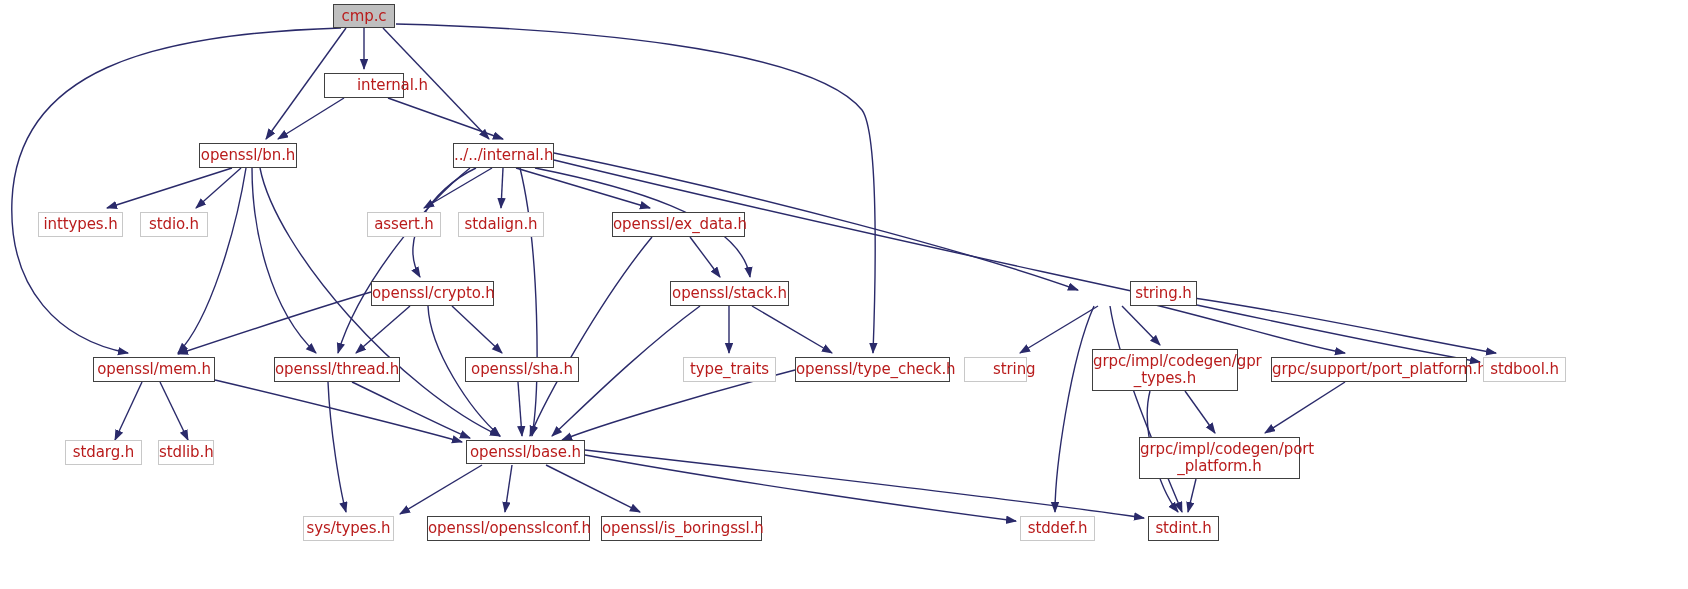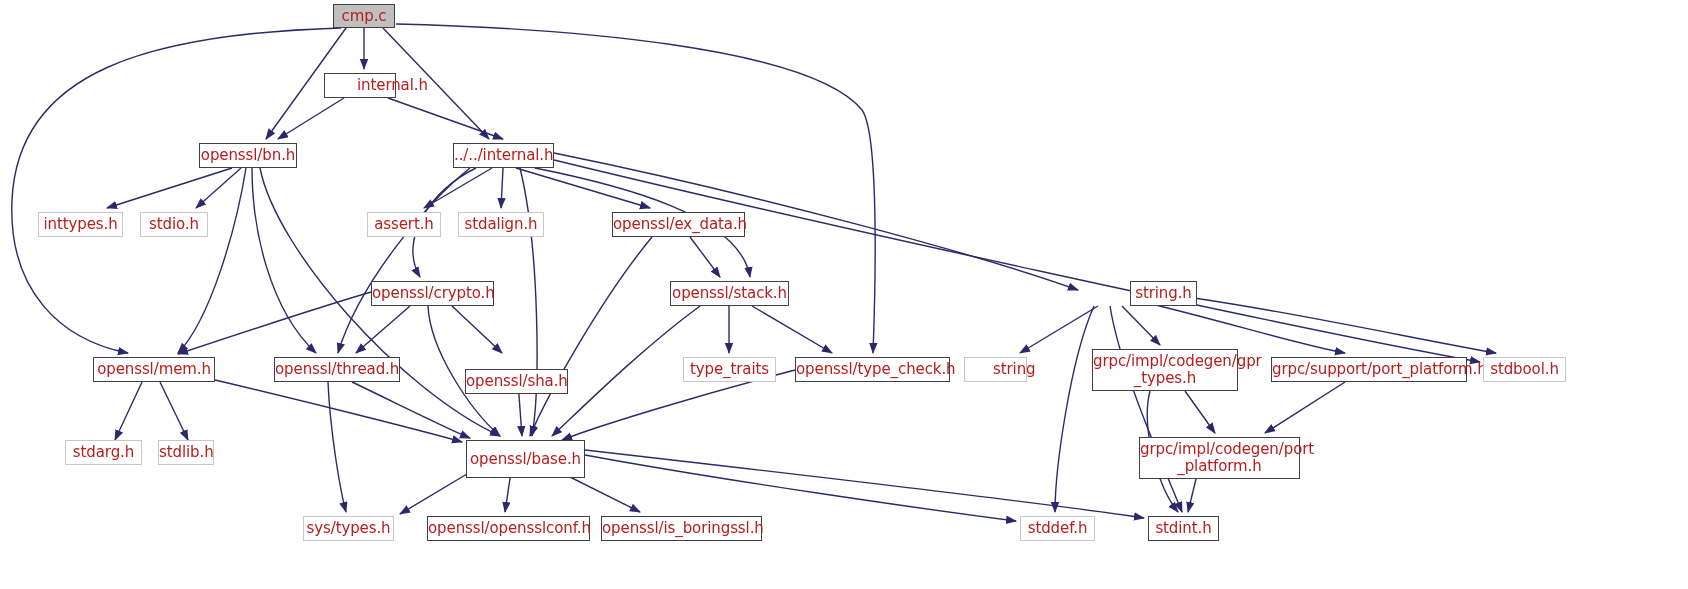--- a/index.html
+++ b/index.html
@@ -83,42 +83,42 @@
         <path d="M795,370 C700,395 600,425 562,440" stroke="#2a2a6a"></path>
         <path d="M482,465 L400,514" stroke="#2a2a6a"></path>
         <path d="M512,465 L505,512" stroke="#2a2a6a"></path>
         <path d="M546,465 L640,512" stroke="#2a2a6a"></path>
         <path d="M585,455 C720,480 930,510 1016,521" stroke="#2a2a6a"></path>
         <path d="M585,450 C760,470 1060,505 1144,518" stroke="#2a2a6a"></path>
       </g>
   </svg>
   <div id="node-layer">
       <div class="node root" style="left: 333px; top: 4px; width: 62px; height: 24px;"><span class="lbl">cmp.c</span></div>
-      <div class="node solid" style="left: 324px; top: 73px; width: 72px; height: 25px; padding-left: 32px;"><span class="lbl">internal.h</span></div>
+      <div class="node solid" style="left: 324px; top: 73px; width: 80px; height: 25px; padding-left: 32px;"><span class="lbl">internal.h</span></div>
       <div class="node solid" style="left: 199px; top: 143px; width: 98px; height: 25px;"><span class="lbl">openssl/bn.h</span></div>
       <div class="node solid" style="left: 453px; top: 143px; width: 101px; height: 25px;"><span class="lbl">../../internal.h</span></div>
       <div class="node faint" style="left: 38px; top: 212px; width: 85px; height: 25px;"><span class="lbl">inttypes.h</span></div>
       <div class="node faint" style="left: 140px; top: 212px; width: 68px; height: 25px;"><span class="lbl">stdio.h</span></div>
       <div class="node faint" style="left: 367px; top: 212px; width: 74px; height: 25px;"><span class="lbl">assert.h</span></div>
       <div class="node faint" style="left: 458px; top: 212px; width: 86px; height: 25px;"><span class="lbl">stdalign.h</span></div>
       <div class="node solid" style="left: 612px; top: 212px; width: 133px; height: 25px;"><span class="lbl">openssl/ex_data.h</span></div>
       <div class="node solid" style="left: 371px; top: 281px; width: 123px; height: 25px;"><span class="lbl">openssl/crypto.h</span></div>
       <div class="node solid" style="left: 670px; top: 281px; width: 119px; height: 25px;"><span class="lbl">openssl/stack.h</span></div>
       <div class="node solid" style="left: 1082px; top: 281px; width: 67px; height: 25px; margin-left: 48px;"><span class="lbl">string.h</span></div>
       <div class="node solid" style="left: 93px; top: 357px; width: 122px; height: 25px;"><span class="lbl">openssl/mem.h</span></div>
       <div class="node solid" style="left: 274px; top: 357px; width: 126px; height: 25px;"><span class="lbl">openssl/thread.h</span></div>
-      <div class="node solid" style="left: 465px; top: 357px; width: 103px; height: 25px; margin-top: 12px;"><span class="lbl">openssl/sha.h</span></div>
+      <div class="node solid" style="left: 465px; top: 357px; width: 114px; height: 25px;"><span class="lbl">openssl/sha.h</span></div>
       <div class="node faint" style="left: 683px; top: 357px; width: 93px; height: 25px;"><span class="lbl">type_traits</span></div>
       <div class="node solid" style="left: 795px; top: 357px; width: 155px; height: 25px;"><span class="lbl">openssl/type_check.h</span></div>
       <div class="node faint" style="left: 964px; top: 357px; width: 63px; height: 25px; padding-left: 28px;"><span class="lbl">string</span></div>
       <div class="node solid" style="left: 1092px; top: 349px; width: 146px; height: 42px;"><span class="lbl">grpc/impl/codegen/gpr
 _types.h</span></div>
       <div class="node solid" style="left: 1271px; top: 357px; width: 196px; height: 25px;"><span class="lbl">grpc/support/port_platform.h</span></div>
       <div class="node faint" style="left: 1483px; top: 357px; width: 83px; height: 25px;"><span class="lbl">stdbool.h</span></div>
-      <div class="node solid" style="left: 466px; top: 440px; width: 119px; height: 38px;"><span class="lbl">openssl/base.h</span></div>
+      <div class="node solid" style="left: 466px; top: 440px; width: 119px; height: 24px;"><span class="lbl">openssl/base.h</span></div>
       <div class="node solid" style="left: 1139px; top: 437px; width: 161px; height: 42px;"><span class="lbl">grpc/impl/codegen/port
 _platform.h</span></div>
       <div class="node faint" style="left: 303px; top: 516px; width: 91px; height: 25px;"><span class="lbl">sys/types.h</span></div>
       <div class="node solid" style="left: 427px; top: 516px; width: 163px; height: 25px;"><span class="lbl">openssl/opensslconf.h</span></div>
       <div class="node solid" style="left: 601px; top: 516px; width: 161px; height: 25px;"><span class="lbl">openssl/is_boringssl.h</span></div>
       <div class="node faint" style="left: 1020px; top: 516px; width: 75px; height: 25px;"><span class="lbl">stddef.h</span></div>
       <div class="node solid" style="left: 1148px; top: 516px; width: 71px; height: 25px;"><span class="lbl">stdint.h</span></div>
       <div class="node faint" style="left: 65px; top: 440px; width: 77px; height: 25px;"><span class="lbl">stdarg.h</span></div>
       <div class="node faint" style="left: 158px; top: 440px; width: 56px; height: 25px;"><span class="lbl">stdlib.h</span></div>
     </div>

